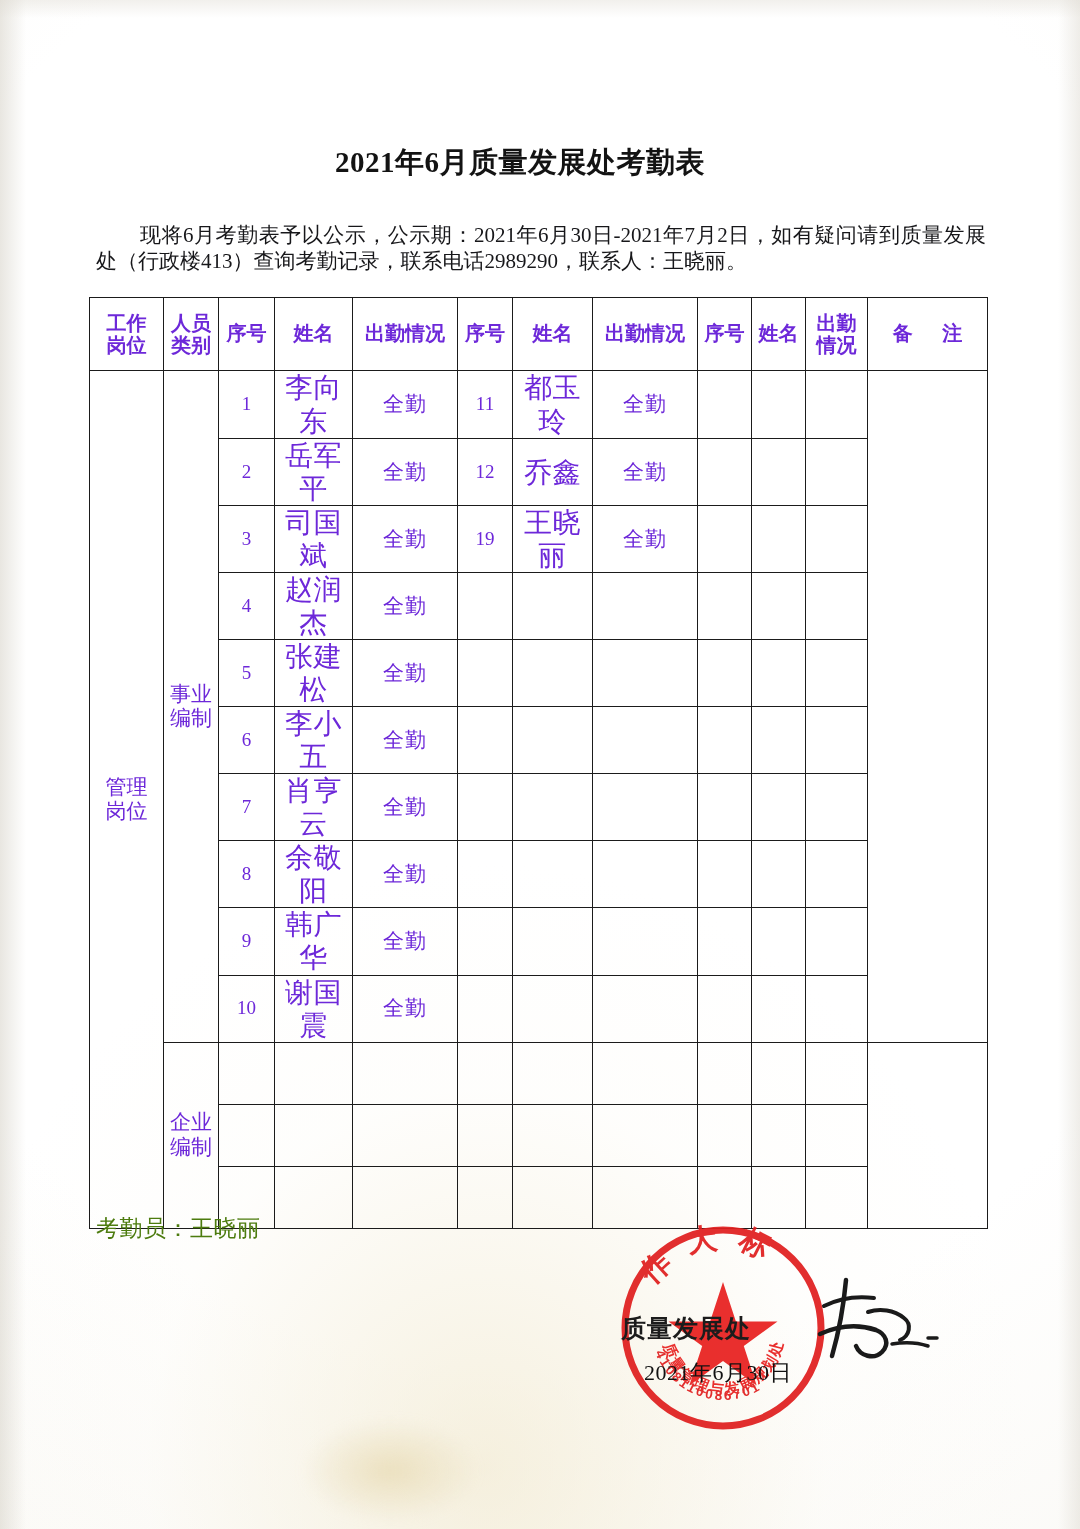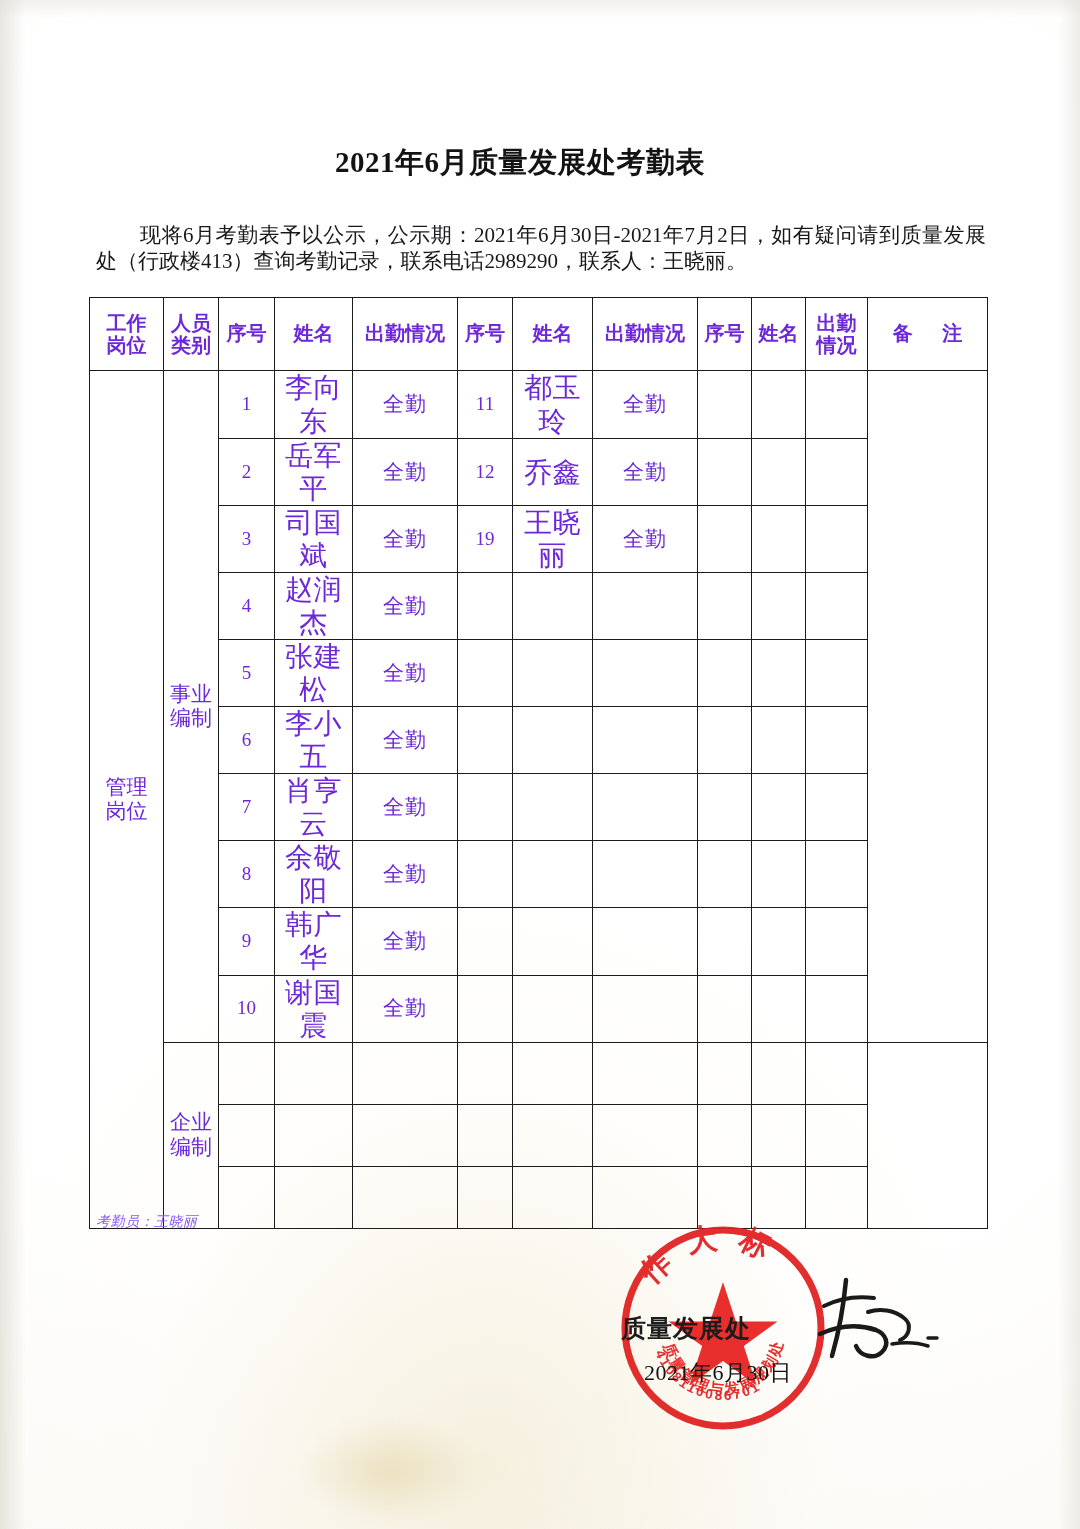--- a/index.html
+++ b/index.html
@@ -106,24 +106,23 @@
     font-weight: bold;
     font-size: 20px;
   }
   .remark-inner { display: flex; justify-content: space-around; padding: 0 10px; }
 
   
   .recorder {
     position: absolute;
     left: 96px;
     top: 1213px;
-    font-size: 14px;
+    font-size: 23px;
     letter-spacing: 0.5px;
-    color: #8b5cf6;
-    font-style: italic;
+    color: #4d7c0f;
   }
   .sign-date {
     position: absolute;
     left: 644px;
     top: 1358px;
     font-size: 22px;
     letter-spacing: 0.5px;
     color: #111;
     z-index: 6;
   }

